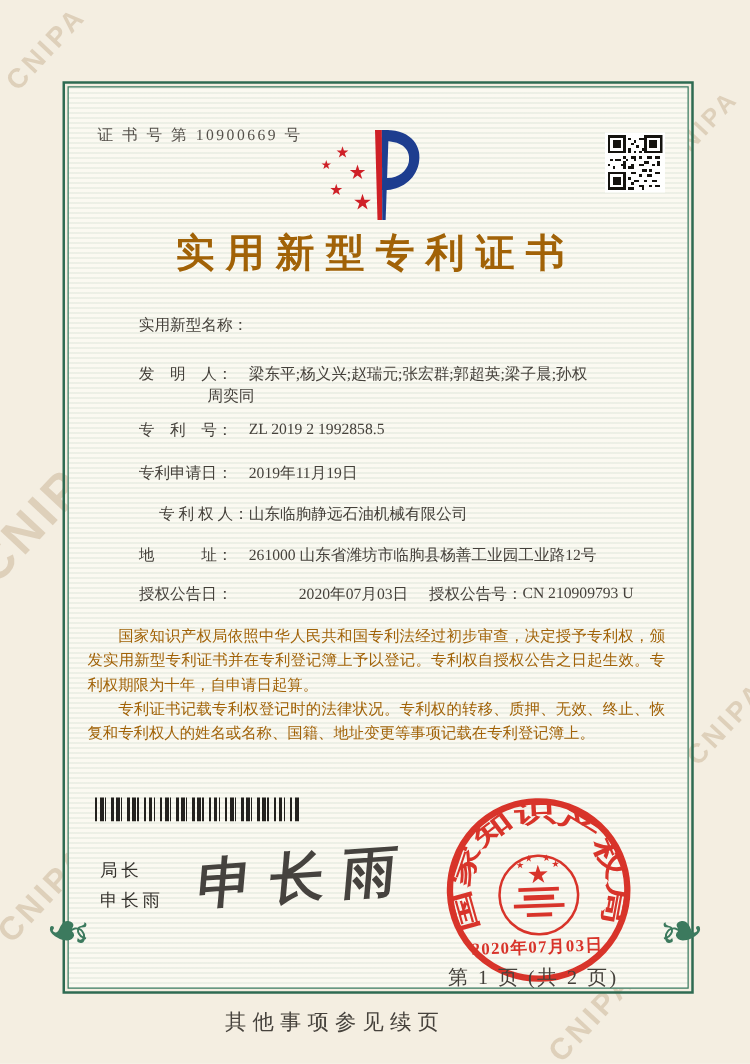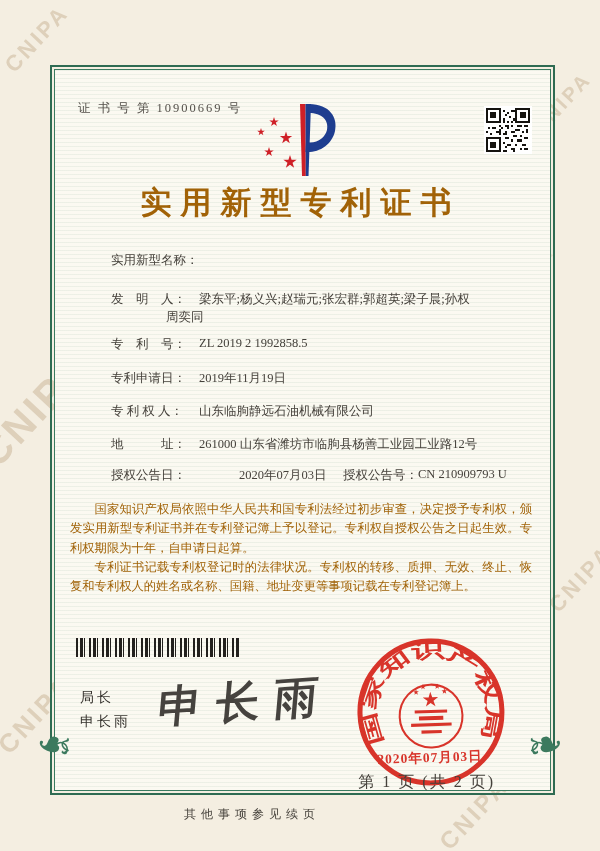--- a/index.html
+++ b/index.html
@@ -55,21 +55,21 @@
     position:absolute;left:158px;top:672px;width:190px;
     font-size:44px;font-weight:600;color:#2e2b27;
     transform:rotate(-4deg) skewX(-9deg);letter-spacing:14px;opacity:.88;
   }
   .seal{position:absolute;left:356px;top:637px;transform:rotate(-2deg);}
   .seal-date{
     position:absolute;left:360px;top:749px;width:140px;text-align:center;
     color:#d8342a;font-size:13.5px;letter-spacing:1px;transform:rotate(-2deg);font-weight:600;
   }
   .pageinfo{position:absolute;left:50px;top:772px;width:445px;text-align:right;font-size:16px;letter-spacing:2px;color:#45413b;}
-  .footnote{position:absolute;left:0;top:806px;width:504px;text-align:center;font-size:12px;letter-spacing:5px;color:#46423c;}
+  .footnote{position:absolute;left:0;top:806px;width:504px;text-align:center;font-size:17px;letter-spacing:5px;color:#46423c;padding-left:16px;}
   .orn{position:absolute;color:#3c7a5e;font-size:44px;line-height:1;}
   .orn.left{left:36px;top:724px;transform:scaleX(-1) rotate(-12deg);}
   .orn.right{right:36px;top:724px;transform:rotate(-12deg);}
 </style>
 </head>
 <body>
 
 <span class="wm" style="left:-4px;top:26px;font-size:22px;">CNIPA</span>
 <span class="wm" style="left:524px;top:92px;font-size:20px;">CNIPA</span>
 <span class="wm" style="left:448px;top:268px;font-size:34px;opacity:.55;">CNIPA</span>
@@ -141,21 +141,21 @@
 <div class="row" style="top:336px;">
   <span class="label">专　利　号：</span>
   <span class="value">ZL 2019 2 1992858.5</span>
 </div>
 
 <div class="row" style="top:370px;">
   <span class="label">专利申请日：</span>
   <span class="value">2019年11月19日</span>
 </div>
 
-<div class="row" style="top:403px;">
+<div class="row" style="top:403px;text-align:right;">
   <span class="label">专 利 权 人：</span>
   <span class="value">山东临朐静远石油机械有限公司</span>
 </div>
 
 <div class="row" style="top:436px;">
   <span class="label">地　　　址：</span>
   <span class="value">261000 山东省潍坊市临朐县杨善工业园工业路12号</span>
 </div>
 
 <div class="row" style="top:467px;gap:40px;">

